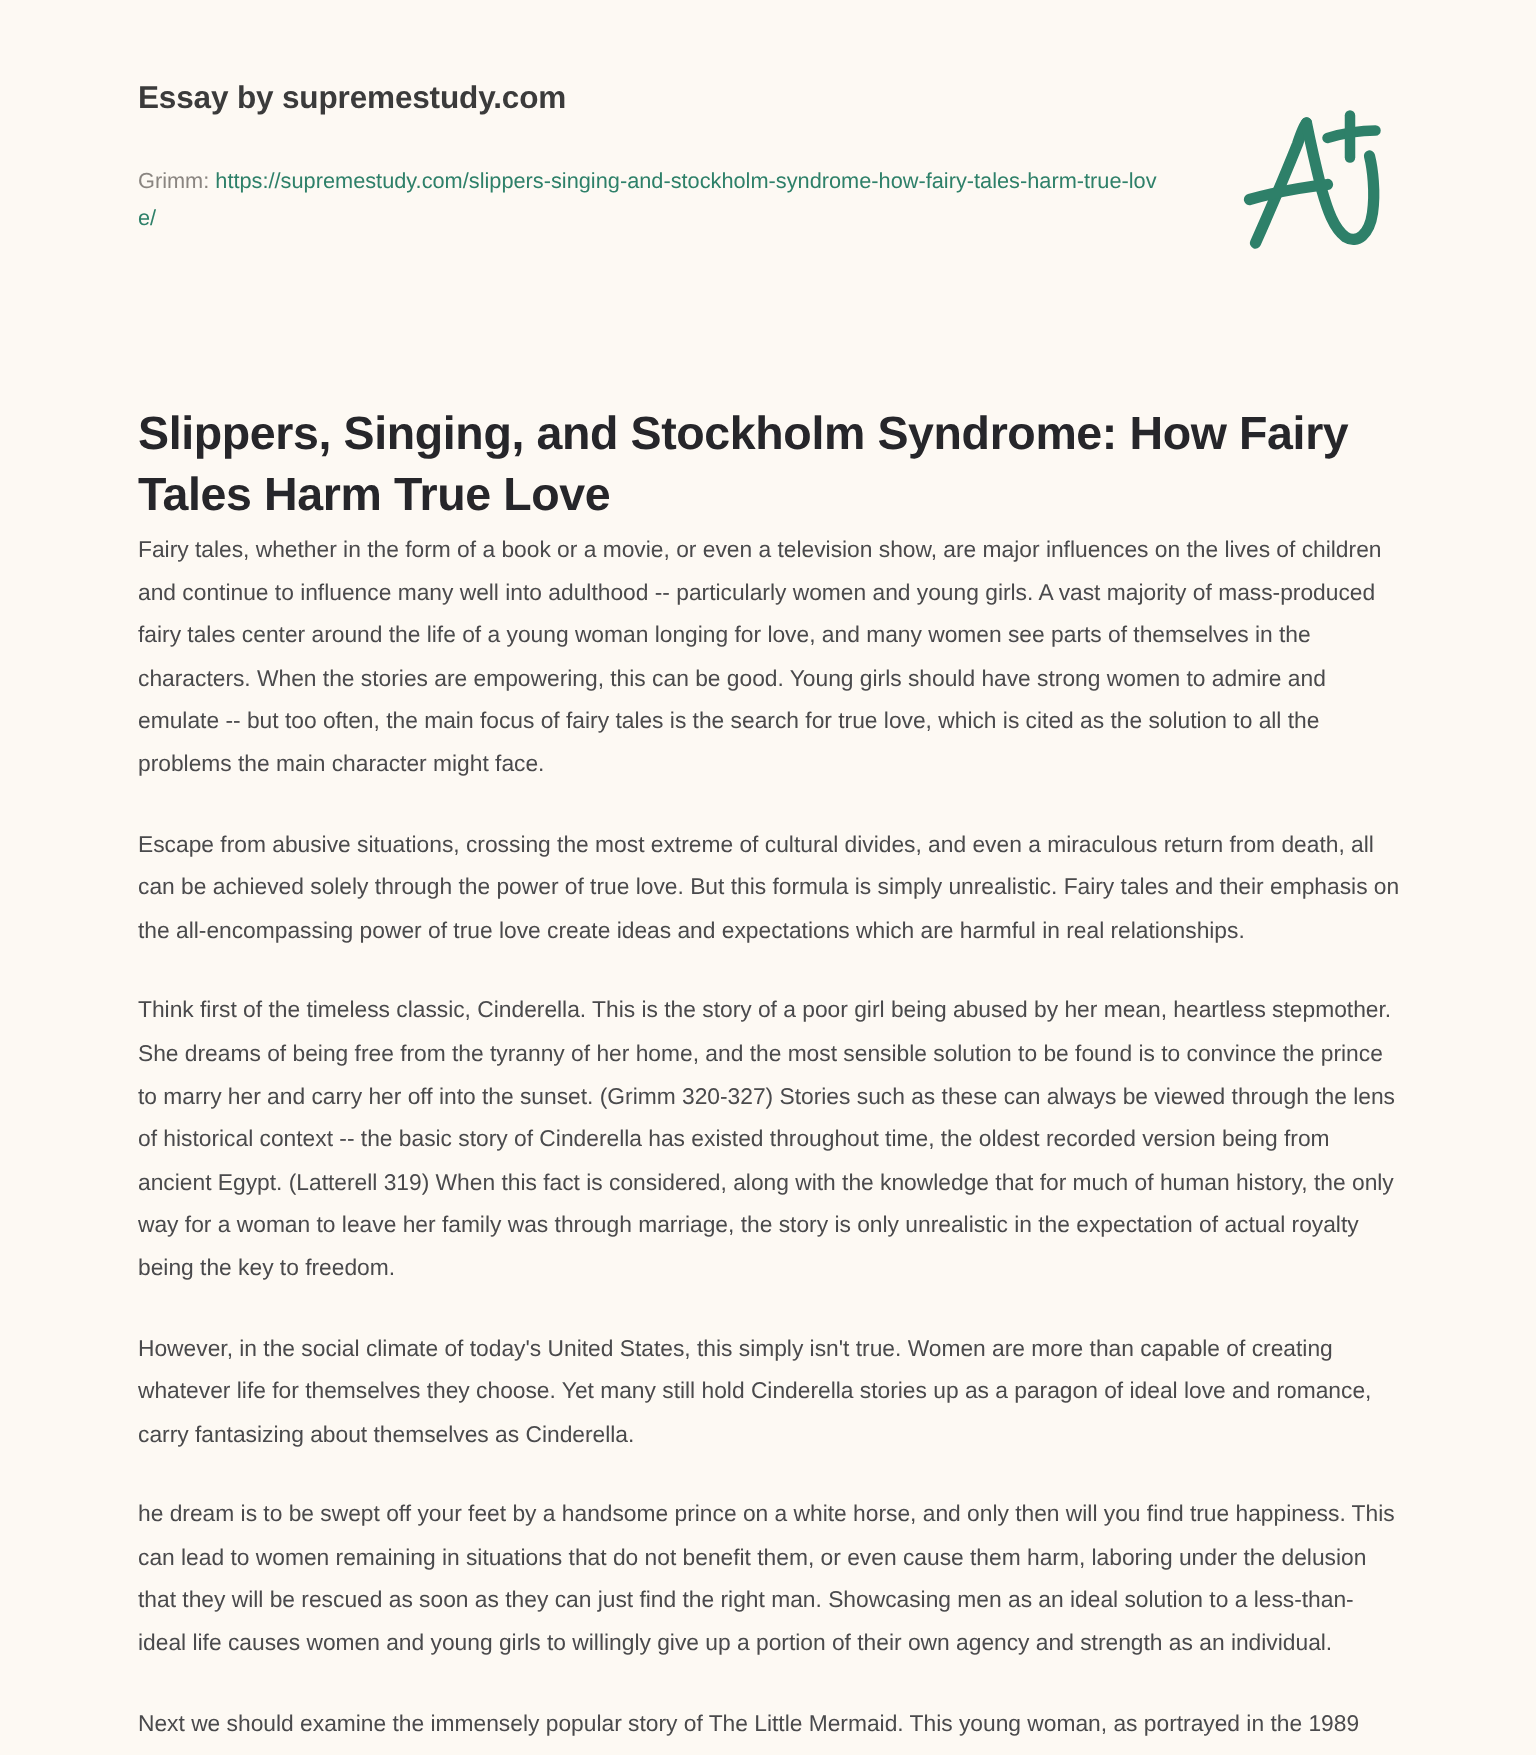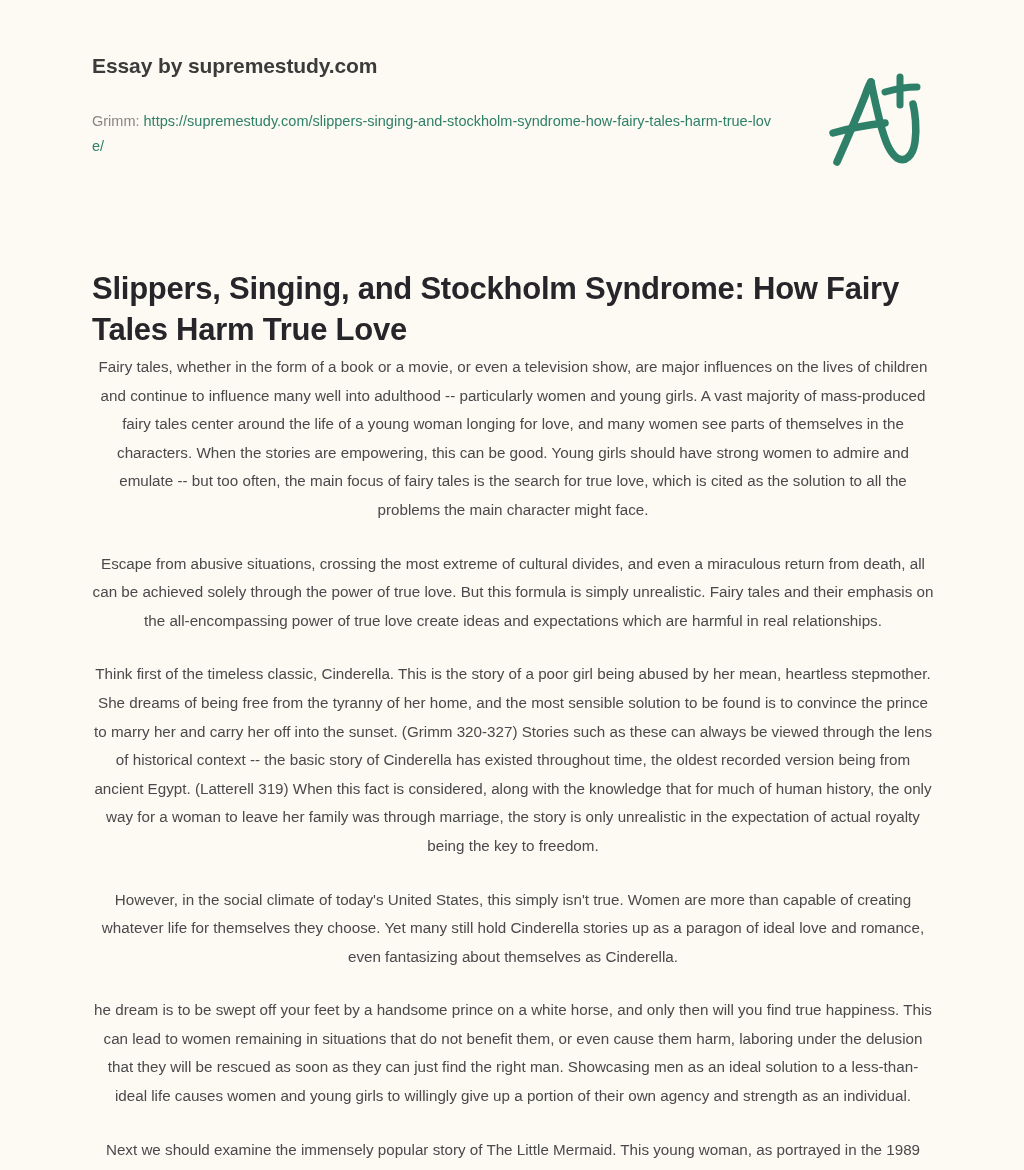--- a/index.html
+++ b/index.html
@@ -101,21 +101,21 @@
     left: 92px;
     top: 353px;
     width: 842px;
   }
 
   .body-copy p {
     margin: 0 0 25px 0;
     font-size: 15.2px;
     line-height: 28.6px;
     color: #4a4a4c;
-    text-align: center;
+    text-align: left;
   }
 
   .body-copy p:last-child {
     margin-bottom: 0;
   }
 </style>
 </head>
 <body>
 
 <div class="page">
@@ -147,18 +147,18 @@
     </div>
 
   </div>
 
   <h1 class="doc-title">Slippers, Singing, and Stockholm Syndrome: How Fairy Tales Harm True Love</h1>
 
   <div class="body-copy">
     <p>Fairy tales, whether in the form of a book or a movie, or even a television show, are major influences on the lives of children and continue to influence many well into adulthood -- particularly women and young girls. A vast majority of mass-produced fairy tales center around the life of a young woman longing for love, and many women see parts of themselves in the characters. When the stories are empowering, this can be good. Young girls should have strong women to admire and emulate -- but too often, the main focus of fairy tales is the search for true love, which is cited as the solution to all the problems the main character might face.</p>
     <p>Escape from abusive situations, crossing the most extreme of cultural divides, and even a miraculous return from death, all can be achieved solely through the power of true love. But this formula is simply unrealistic. Fairy tales and their emphasis on the all-encompassing power of true love create ideas and expectations which are harmful in real relationships.</p>
     <p>Think first of the timeless classic, Cinderella. This is the story of a poor girl being abused by her mean, heartless stepmother. She dreams of being free from the tyranny of her home, and the most sensible solution to be found is to convince the prince to marry her and carry her off into the sunset. (Grimm 320-327) Stories such as these can always be viewed through the lens of historical context -- the basic story of Cinderella has existed throughout time, the oldest recorded version being from ancient Egypt. (Latterell 319) When this fact is considered, along with the knowledge that for much of human history, the only way for a woman to leave her family was through marriage, the story is only unrealistic in the expectation of actual royalty being the key to freedom.</p>
-    <p>However, in the social climate of today's United States, this simply isn't true. Women are more than capable of creating whatever life for themselves they choose. Yet many still hold Cinderella stories up as a paragon of ideal love and romance, even fantasizing about themselves as Cinderella.</p>
+    <p>However, in the social climate of today's United States, this simply isn't true. Women are more than capable of creating whatever life for themselves they choose. Yet many still hold Cinderella stories up as a paragon of ideal love and romance, carry fantasizing about themselves as Cinderella.</p>
     <p>he dream is to be swept off your feet by a handsome prince on a white horse, and only then will you find true happiness. This can lead to women remaining in situations that do not benefit them, or even cause them harm, laboring under the delusion that they will be rescued as soon as they can just find the right man. Showcasing men as an ideal solution to a less-than-ideal life causes women and young girls to willingly give up a portion of their own agency and strength as an individual.</p>
     <p>Next we should examine the immensely popular story of The Little Mermaid. This young woman, as portrayed in the 1989 Disney film -- unarguably the most recognizable version -- has what seems to many an ideal life. She spends her days swimming with her friends, collecting useless trinkets, and generally being a princess of the sea. Yet she seems unhappy with her life, and idealizes li</p>
   </div>
 
 </div>
 
 </body></html>

